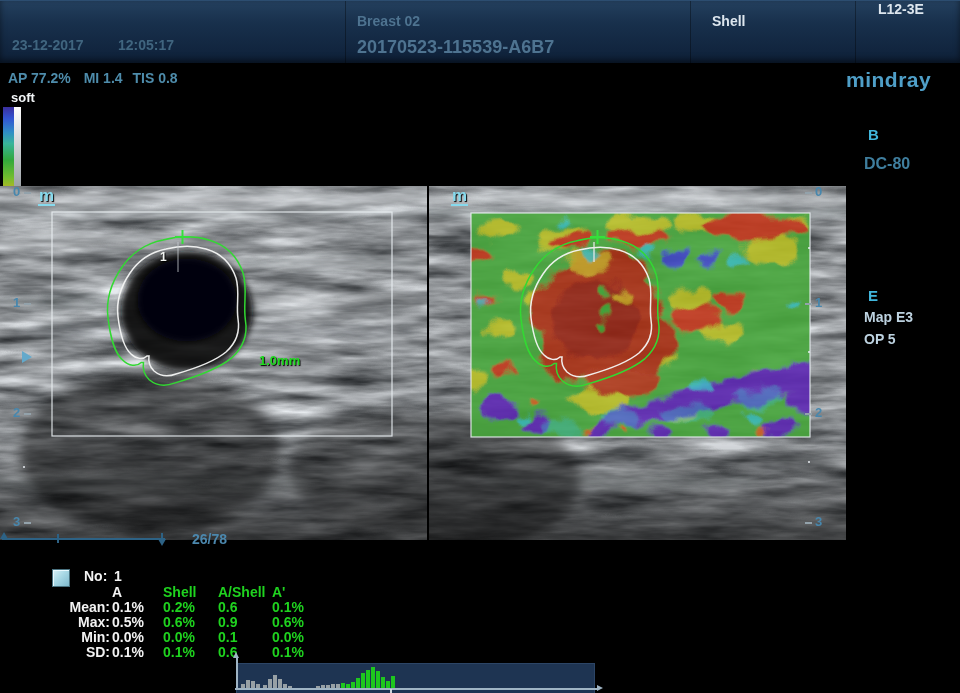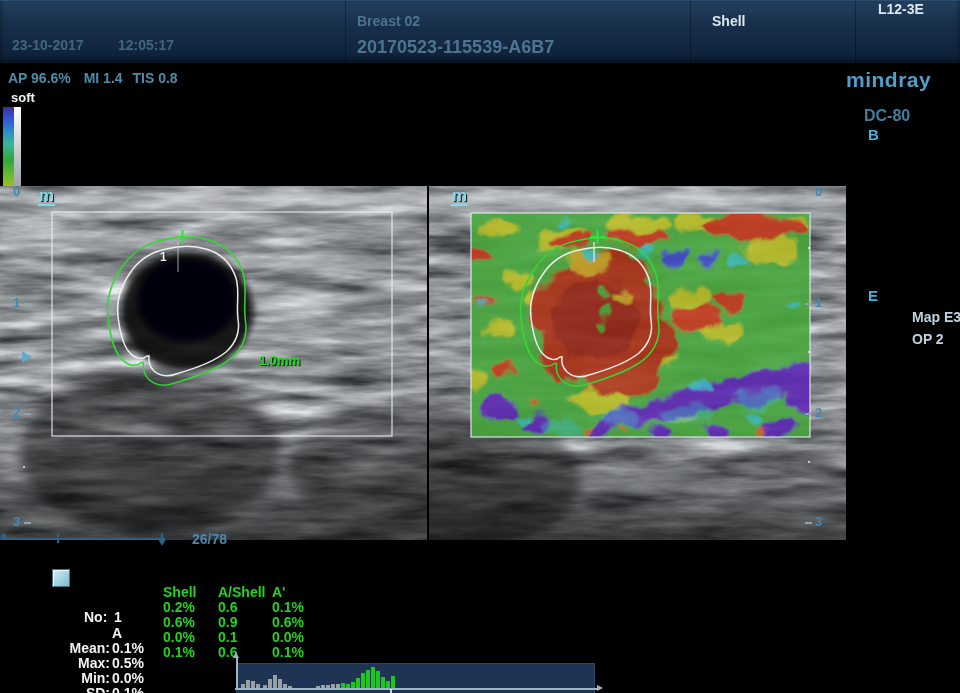--- a/index.html
+++ b/index.html
@@ -28,34 +28,34 @@
   .rlab{color:#4887ad;font-size:13px;}
   .rdash{position:absolute;width:7px;height:2px;background:#93a2ab;}
   .rdot{position:absolute;width:2px;height:2px;background:#e8eef2;border-radius:1px;}
   .mmark{color:#86d9ec;font-size:17px;line-height:15px;border-bottom:2px solid #86d9ec;padding:0 1px 1px 1px;text-shadow:1px 1px 1px #000;}
   .focus-arrow{position:absolute;width:0;height:0;border-left:10px solid #63a9cb;
     border-top:6px solid transparent;border-bottom:6px solid transparent;}
   .shell-label{color:#1fdc1f;font-size:13px;text-shadow:1px 1px 1px #000;}
   .caliper-num{color:#f2f5f2;font-size:12px;text-shadow:1px 1px 1px #000;}
   
   .logo{color:#4f9fc8;font-size:21px;letter-spacing:.5px;}
-  .model{color:#3f7e9e;font-size:16px;}
+  .model{color:#3f7e9e;font-size:16px;margin-top:48px;}
   .modeletter{color:#41b6dc;font-size:15px;}
   .paramlist{color:#dfe8ee;font-size:14px;line-height:19.5px;}
-  .paramlist2{color:#bdd2e0;font-size:14px;line-height:21.5px;margin-left:48px;}
+  .paramlist2{color:#bdd2e0;font-size:14px;line-height:21.5px;}
   
   .cineline{position:absolute;left:2px;top:538px;width:163px;height:2px;background:#2d6285;}
   .cinetick{position:absolute;width:2px;background:#2d6285;}
   .tri-up{position:absolute;width:0;height:0;border-bottom:7px solid #2d6285;
     border-left:4px solid transparent;border-right:4px solid transparent;}
   .tri-down{position:absolute;width:0;height:0;border-top:7px solid #2d6285;
     border-left:4px solid transparent;border-right:4px solid transparent;}
   .frame{color:#4b87ad;font-size:14px;}
   
-  .res-white{color:#f2f2f2;font-size:14px;text-shadow:1px 1px 1px #000;margin-top:41px;}
+  .res-white{color:#f2f2f2;font-size:14px;text-shadow:1px 1px 1px #000;}
   .res-green{color:#1fd31f;font-size:14px;text-shadow:1px 1px 1px #000;}
   .rowline{position:absolute;height:15px;line-height:15px;}
   .c-lab{position:absolute;left:30px;width:80px;text-align:right;}
   .c-a{position:absolute;left:112px;}
   .c-sh{position:absolute;left:163px;}
   .c-as{position:absolute;left:218px;}
   .c-ap{position:absolute;left:272px;}
   .checkbox{position:absolute;left:52px;top:569px;width:16px;height:16px;
     background:linear-gradient(135deg,#d8f1f8 0%,#a9d9e6 45%,#7fb9cc 100%);
     border:1px solid #49717f;box-shadow:inset 1px 1px 0 #eafaff;}
@@ -71,33 +71,33 @@
   .axis-arrow-right{position:absolute;width:0;height:0;border-left:6px solid #9fb4c4;
     border-top:3.5px solid transparent;border-bottom:3.5px solid transparent;}
   svg.tile{position:absolute;}
 </style>
 </head>
 <body>
 
 <div id="screen">
 
   <div class="topbar">
-    <span class="abs dt" style="left:12px;top:36px">23-10-2017</span>
+    <span class="abs dt" style="left:12px;top:36px">23-12-2017</span>
     <span class="abs dt" style="left:118px;top:36px">12:05:17</span>
     <span class="abs exam" style="left:357px;top:12px">Breast 02</span>
     <span class="abs pid" style="left:357px;top:36px">20170523-115539-A6B7</span>
     <div class="tb-div" style="left:345px"></div>
     <div class="tb-div" style="left:690px"></div>
     <div class="tb-div" style="left:855px"></div>
     <span class="abs tb-white" style="left:712px;top:12px">Shell</span>
     <span class="abs tb-white" style="left:878px;top:0">L12-3E</span>
   </div>
 
   <div class="abs status" style="left:8px;top:70px">
-    <span>AP 96.6%</span>
+    <span>AP 77.2%</span>
     <span style="margin-left:9px">MI 1.4</span>
     <span style="margin-left:6px">TIS 0.8</span>
   </div>
 
   <span class="abs softhard" style="left:11px;top:90px">soft</span>
   <div class="cbar"></div>
   <div class="gbar"></div>
   <span class="abs softhard" style="left:9px;top:234px">hard</span>
 
   <svg class="tile" style="left:0;top:180px" width="427" height="365" viewBox="0 180 427 365">
@@ -312,21 +312,21 @@
   <div class="rdot" style="left:808px;top:247px"></div>
   <div class="rdot" style="left:808px;top:351px"></div>
   <div class="rdot" style="left:808px;top:461px"></div>
 
   <span class="abs logo" style="left:846px;top:68px">mindray</span>
   <span class="abs model" style="left:864px;top:107px">DC-80</span>
   <span class="abs modeletter" style="left:868px;top:126px">B</span>
   <span class="abs modeletter" style="left:868px;top:287px">E</span>
   <div class="abs paramlist2" style="left:864px;top:307px">
     <div>Map E3</div>
-    <div>OP 2</div>
+    <div>OP 5</div>
   </div>
 
   <div class="cineline"></div>
   <div class="tri-up" style="left:0;top:532px"></div>
   <div class="cinetick" style="left:57px;top:534px;height:9px"></div>
   <div class="cinetick" style="left:161px;top:533px;height:11px"></div>
   <div class="tri-down" style="left:158px;top:539px"></div>
   <span class="abs frame" style="left:192px;top:531px">26/78</span>
 
   <div class="checkbox"></div>

